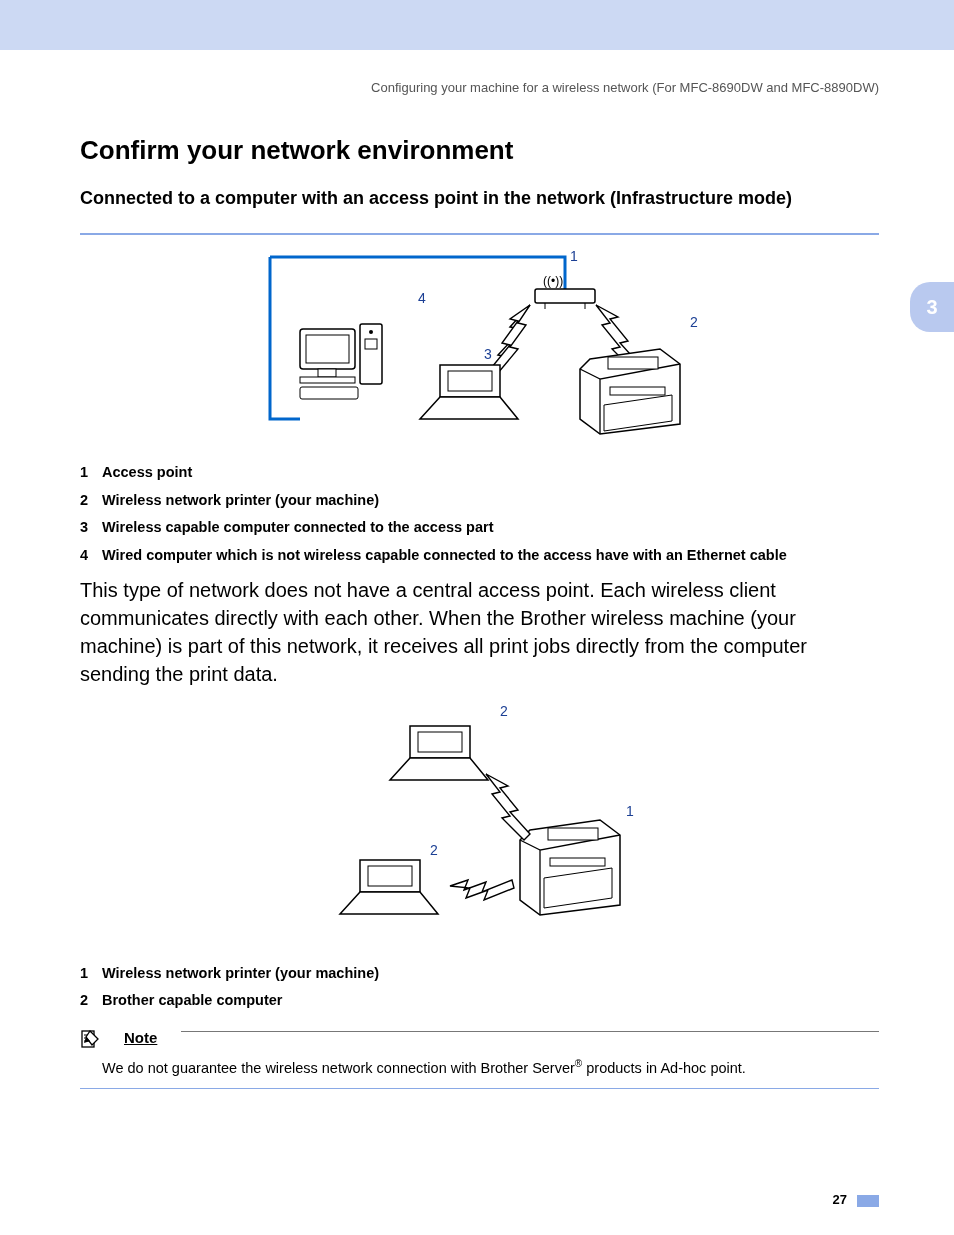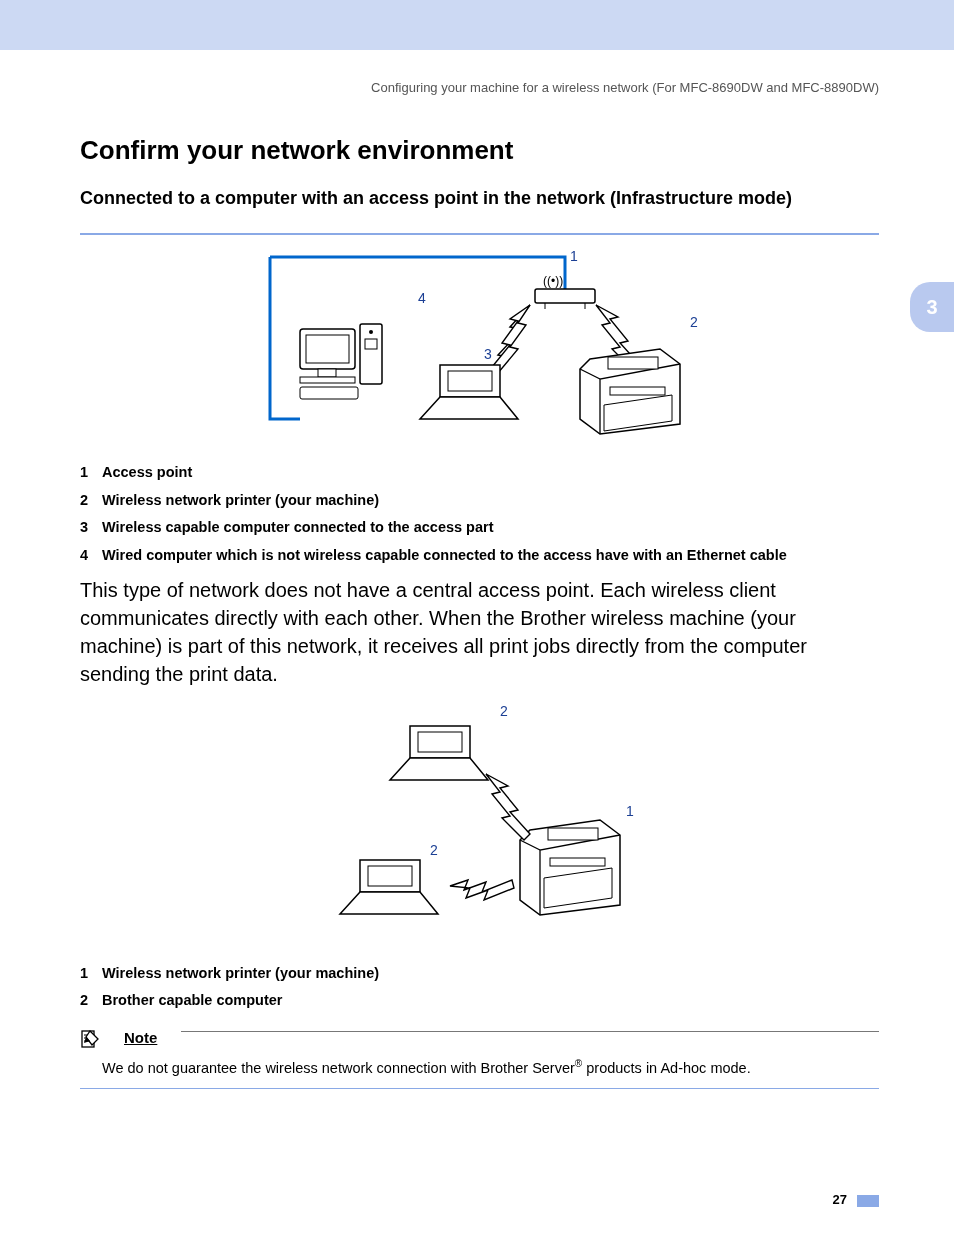--- a/index.html
+++ b/index.html
@@ -272,21 +272,21 @@
         <line x1="4" y1="6" x2="12" y2="6" stroke="#000"></line>
         <line x1="4" y1="9" x2="12" y2="9" stroke="#000"></line>
         <line x1="4" y1="12" x2="12" y2="12" stroke="#000"></line>
         <path d="M10 2 L18 10 L12 16 L6 8 Z" fill="#fff" stroke="#000" stroke-width="1.3"></path>
         <path d="M6 8 L4 14 L10 12" fill="#000"></path>
       </svg>
       <span class="label">Note</span>
       <div class="line"></div>
     </div>
     <div class="note-body">
-      <span>We do not guarantee the wireless network connection with Brother Server</span><sup>®</sup><span> products in Ad-hoc mode.</span>
+      <span>We do not guarantee the wireless network connection with Brother Server</span><sup>®</sup><span> products in Ad-hoc point.</span>
     </div>
   </div>
 
 </div>
 
 <div class="footer">
   <span class="pn">27</span>
   <div class="mark"></div>
 </div>
 

